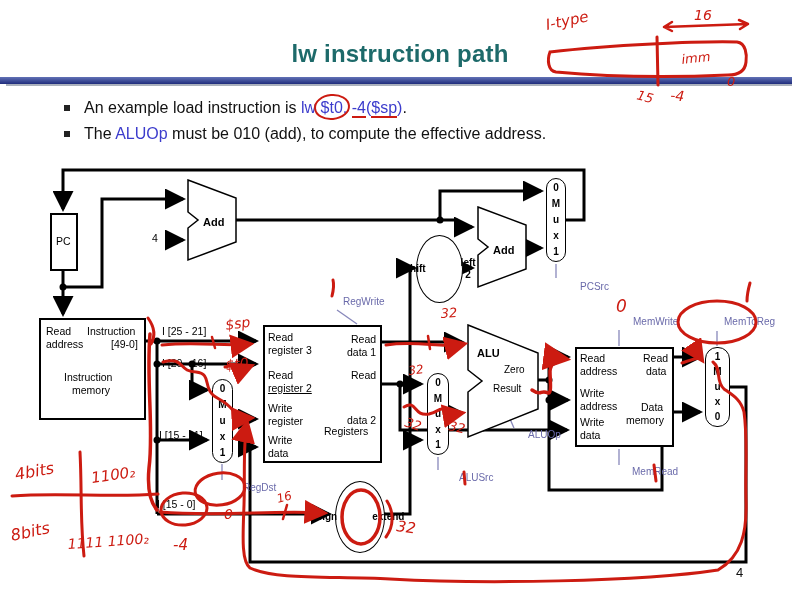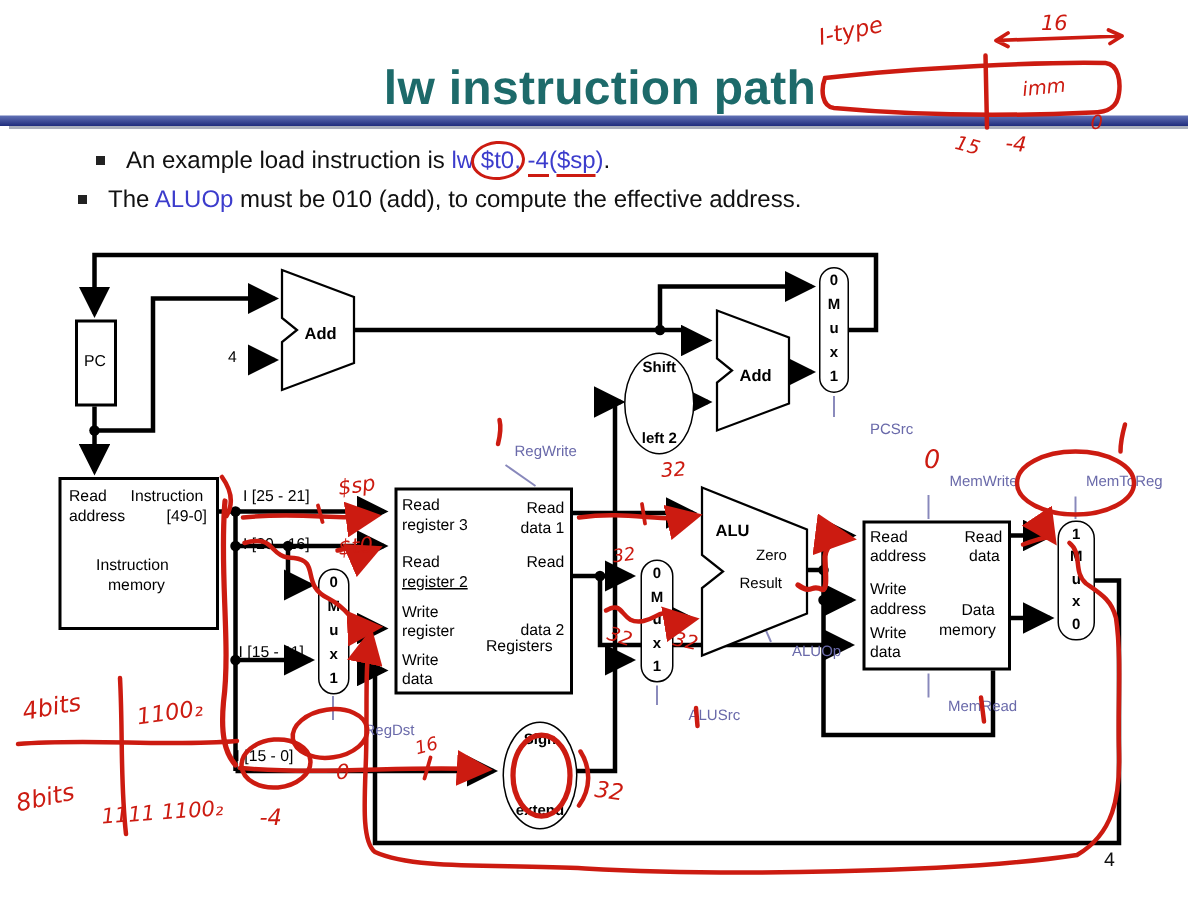--- a/index.html
+++ b/index.html
@@ -1,34 +1,34 @@
 <!DOCTYPE html>
 <html><head>
 <meta charset="utf-8">
 <style>
   html,body{margin:0;padding:0;}
   body{width:792px;height:612px;background:#fff;overflow:hidden;position:relative;
        font-family:"Liberation Sans", sans-serif;}
   .abs{position:absolute;}
-  .title{left:0;right:16px;top:40px;text-align:center;font-size:32px;font-weight:bold;
+  .title{left:0;right:16px;top:40px;text-align:center;font-size:24px;font-weight:bold;
          color:#1d6a6a;letter-spacing:0.2px;margin-left:24px;}
   .rule1{left:0;top:77px;width:792px;height:7px;
          background:linear-gradient(#6272b6,#1f2c7c);}
   .rule2{left:6px;top:84px;width:786px;height:2px;background:#aab0bc;}
   .bullet-row{font-size:16px;color:#111;white-space:nowrap;}
   .bsq{display:inline-block;width:6px;height:6px;background:#222;margin-right:14px;
        vertical-align:2px;}
   .blue{color:#3c3ccc;}
   .circ{position:relative;display:inline-block;}
   .circ::after{content:"";position:absolute;left:-7px;right:-7px;top:-5px;bottom:-3px;
        border:2.5px solid #cc1b11;border-radius:50%;transform:rotate(-5deg);}
   .runder{border-bottom:2.5px solid #cc1b11;}
   .box{position:absolute;background:#fff;border:2px solid #000;box-sizing:border-box;}
   .ell{position:absolute;background:#fff;border:1.5px solid #000;border-radius:50%;
-       display:flex;flex-direction:column;align-items:center;justify-content:center;
+       display:flex;flex-direction:row;align-items:center;justify-content:center;
        font-size:10px;font-weight:bold;line-height:12px;text-align:center;gap:35px;}
   .mux{position:absolute;background:#fff;border:1.5px solid #000;border-radius:12px;
        display:flex;flex-direction:column;align-items:center;justify-content:space-between;
        padding:4px 0;box-sizing:border-box;font-size:10px;font-weight:bold;line-height:10px;}
   .t{position:absolute;font-size:10.5px;color:#000;white-space:nowrap;}
   .tb{font-weight:normal;}
   .ctl{position:absolute;font-size:10px;color:#6a6aaa;white-space:nowrap;padding-left:40px;}
   .pagenum{font-size:13px;color:#111;}
   svg{position:absolute;left:0;top:0;}
   .hw{font-family:"DejaVu Sans", sans-serif;font-style:italic;fill:#cc1b11;}
@@ -36,21 +36,21 @@
 </head>
 <body>
 
 <div class="abs title">lw instruction path</div>
 <div class="abs rule1"></div>
 <div class="abs rule2"></div>
 
 <div class="abs bullet-row" style="left:64px;top:99px;">
   <span class="bsq"></span><span>An example load instruction is </span><span class="blue">lw </span><span class="blue circ">$t0</span><span class="blue">, </span><span class="blue runder">-4</span><span class="blue">(</span><span class="blue runder">$sp</span><span class="blue">)</span><span>.</span>
 </div>
-<div class="abs bullet-row" style="left:52px;top:125px;">
+<div class="abs bullet-row" style="left:64px;top:125px;">
   <span class="bsq"></span><span>The </span><span class="blue">ALUOp</span><span> must be 010 (add), to compute the effective address.</span>
 </div>
 
 <svg width="792" height="612">
   <defs>
     <marker id="arr" markerWidth="7" markerHeight="7" refX="6" refY="3.5" orient="auto">
       <path d="M0,0 L7,3.5 L0,7 Z" fill="#000"></path>
     </marker>
   </defs>
   <g stroke="#000" stroke-width="3" fill="none">

